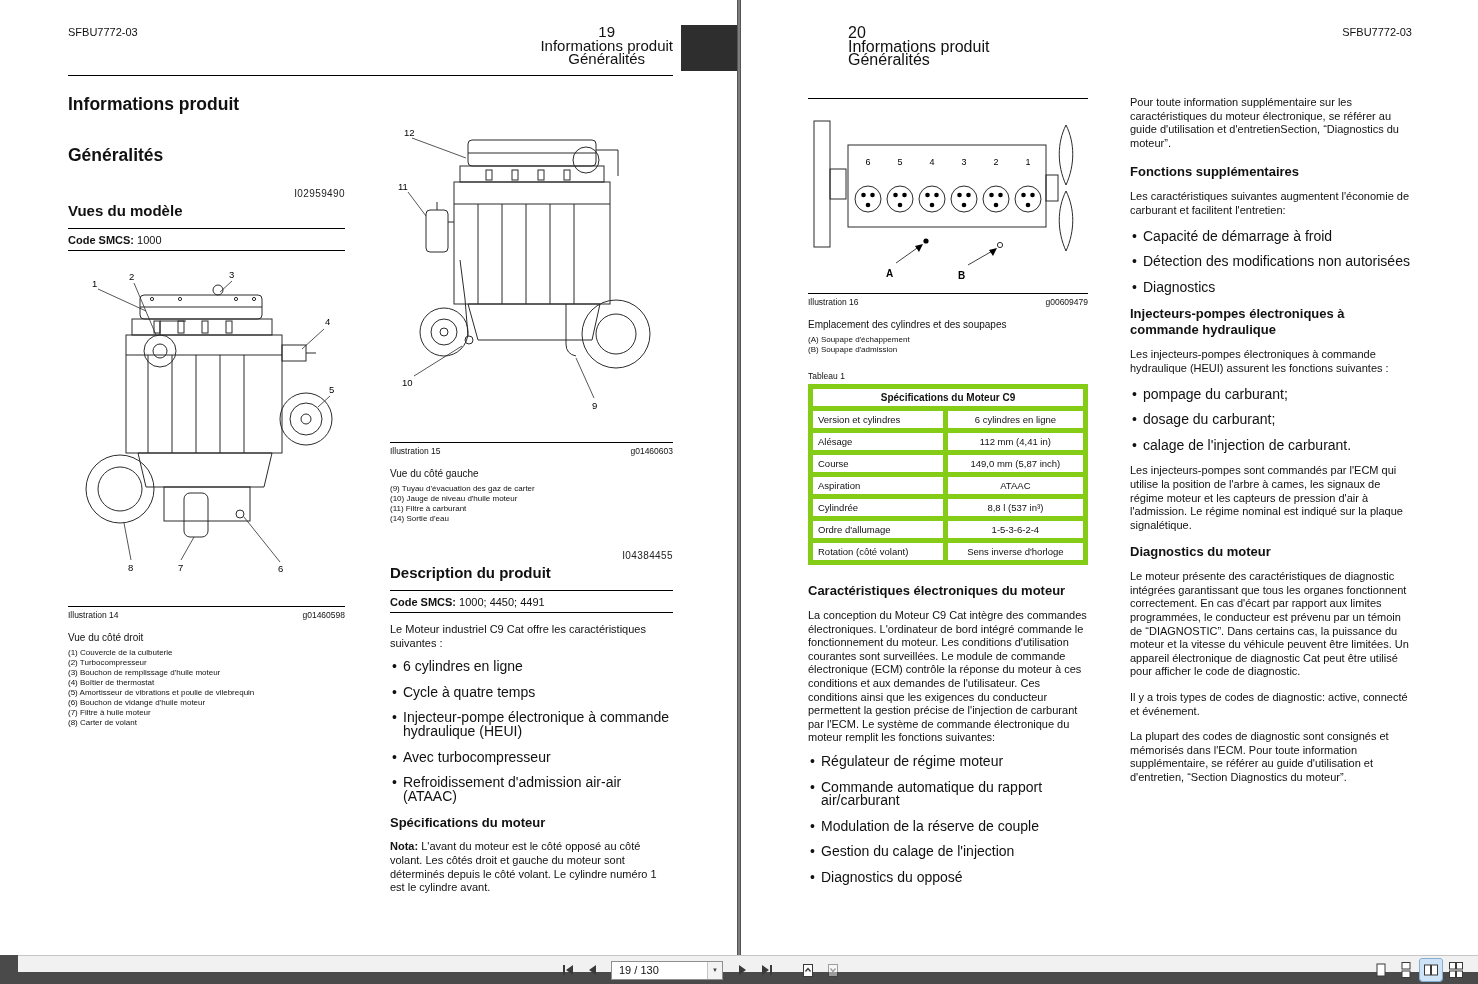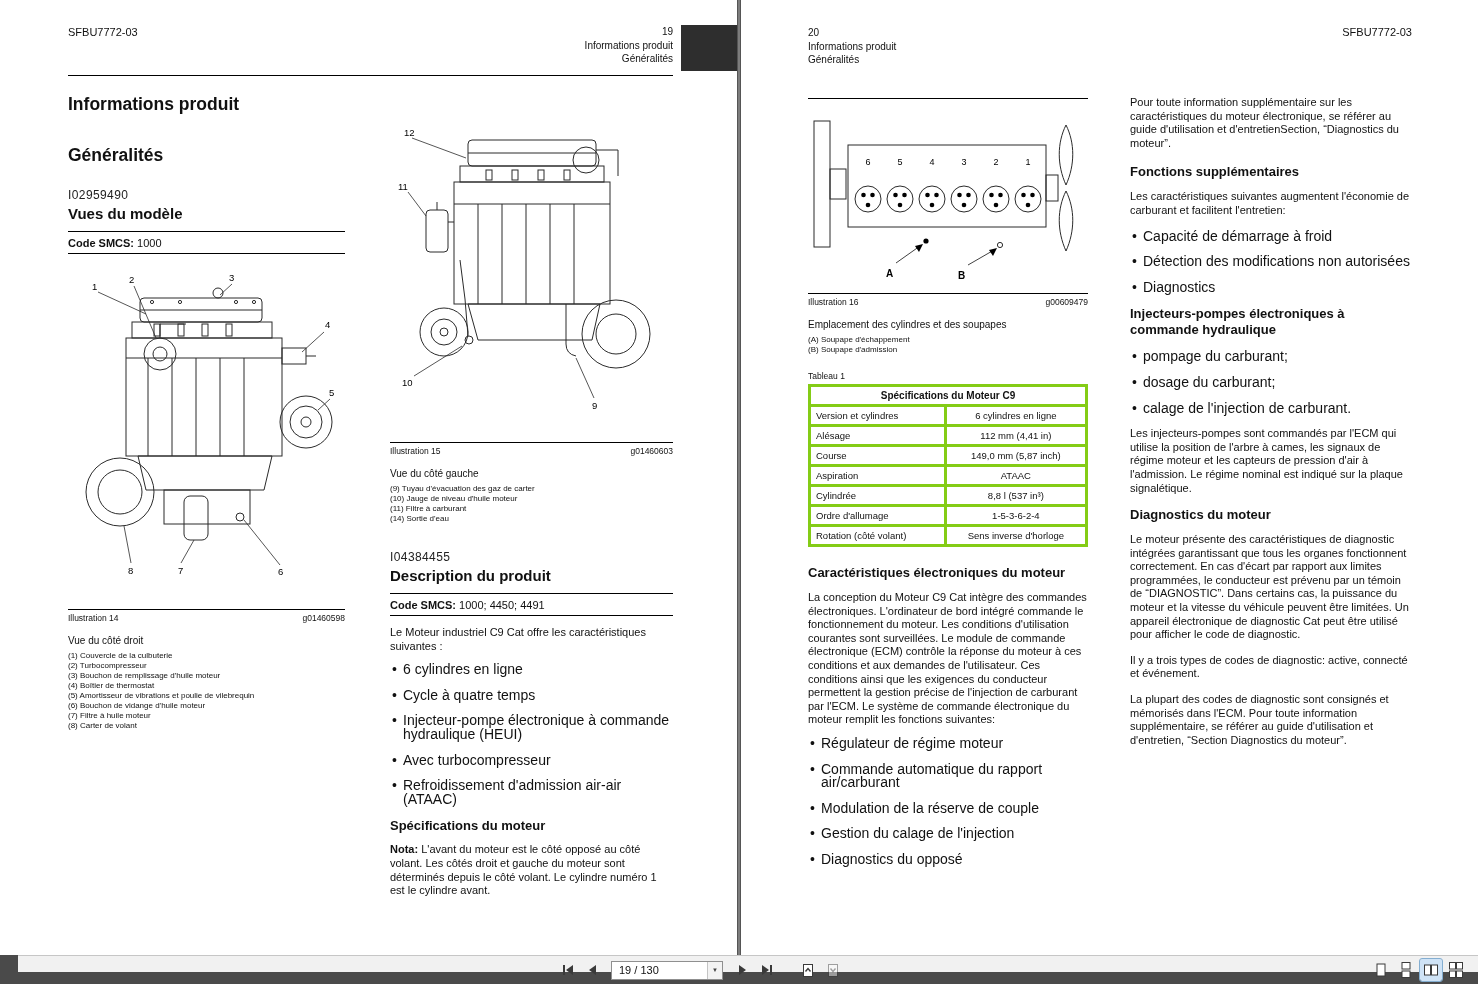--- a/index.html
+++ b/index.html
@@ -8,52 +8,52 @@
   .app { position:relative; width:1478px; height:984px; background:#4a4a4a; }
 
   .page { position:absolute; top:0; height:955px; background:#fff; }
   #page19 { left:0; width:737px; }
   #page20 { left:741px; width:737px; }
   .page-divider { position:absolute; left:737px; top:0; width:4px; height:955px;
                   background:#7d7d7d; border-left:1px solid #555; border-right:1px solid #555; }
 
   
   .hdr-doccode { position:absolute; font-size:11px; }
-  .hdr-right { position:absolute; text-align:right; font-size:10px; line-height:13.5px; }
-  .hdr-left-block { position:absolute; font-size:10px; line-height:13.5px; }
+  .hdr-right { position:absolute; text-align:center; font-size:15px; line-height:13.5px; }
+  .hdr-left-block { position:absolute; font-size:16px; line-height:13.5px;margin-left:40px; }
   .tab-block { position:absolute; right:0; top:25px; width:56px; height:46px; background:#2e2e2e; }
   .hdr-rule { position:absolute; height:1px; background:#000; }
 
   .col { position:absolute; }
 
   .h1 { font-size:17.5px; font-weight:bold; }
   .h2 { font-size:15px; font-weight:bold; }
   .h3 { font-size:13px; font-weight:bold; line-height:16px; }
 
-  .media-num { font-size:12px; letter-spacing:.4px; color:#222; }
+  .media-num { font-size:10px; text-align:right; letter-spacing:.4px; color:#222; }
   .smcs { border-top:1px solid #000; border-bottom:1px solid #000; padding:5px 0 4px;
           font-size:11px; margin:9px 0 0; }
   .bold { font-weight:bold; }
 
   .figure { display:block; }
   .figure svg { display:block; }
   .fig-topline { border-top:1px solid #000; }
 
   .ill-caption-bar { border-top:1px solid #000; margin-top:2px; padding-top:3px;
                      display:flex; justify-content:space-between; font-size:8.5px; }
   .ill-sub { font-size:10px; margin-top:12px; }
   .legend { font-size:8px; line-height:10px; margin-top:5px; }
 
   .body-text { font-size:11px; line-height:13.6px; }
   .bullets { margin-top:10px; }
   .bullet { position:relative; padding-left:13px; font-size:14px; line-height:13.6px; margin-bottom:12px; }
   .bullet::before { content:"•"; position:absolute; left:2px; }
 
   table.spec { border-collapse:collapse; width:100%; font-size:9.5px; margin-top:3px; }
-  .spec th, .spec td { border:3px solid #84cc16; padding:3px 5px; }
+  .spec th, .spec td { border:5px solid #84cc16; padding:3px 5px; }
   .spec th { text-align:center; font-weight:bold; font-size:10px; }
   .spec td.v { text-align:center; }
   .spec td.k { width:49%; }
   .tbl-label { font-size:8.5px; }
 
   
   .toolbar { position:absolute; top:955px; left:18px; width:1478px; height:17px;
              background:#f1f1f1; border-top:1px solid #c6c6c6; }
   .tb-center { position:absolute; left:538px; top:3px; display:flex; align-items:center; gap:2px; }
   .tb-btn { width:23px; height:22px; display:flex; align-items:center; justify-content:center;
@@ -381,20 +381,21 @@
     <div class="col" style="left:389px; top:96px; width:283px;">
       <p class="body-text">Pour toute information supplémentaire sur les caractéristiques du moteur électronique, se référer au guide d'utilisation et d'entretienSection, “Diagnostics du moteur”.</p>
       <div class="h3" style="margin-top:14px;">Fonctions supplémentaires</div>
       <p class="body-text" style="margin-top:10px;">Les caractéristiques suivantes augmentent l'économie de carburant et facilitent l'entretien:</p>
       <div class="bullets" style="margin-top:12px;">
         <div class="bullet">Capacité de démarrage à froid</div>
         <div class="bullet">Détection des modifications non autorisées</div>
         <div class="bullet">Diagnostics</div>
       </div>
       <div class="h3" style="margin-top:6px;">Injecteurs-pompes électroniques à commande hydraulique</div>
+      <p class="body-text" style="margin-top:10px;">Les injecteurs-pompes électroniques à commande hydraulique (HEUI) assurent les fonctions suivantes :</p>
       <div class="bullets" style="margin-top:12px;">
         <div class="bullet">pompage du carburant;</div>
         <div class="bullet">dosage du carburant;</div>
         <div class="bullet">calage de l'injection de carburant.</div>
       </div>
       <p class="body-text">Les injecteurs-pompes sont commandés par l'ECM qui utilise la position de l'arbre à cames, les signaux de régime moteur et les capteurs de pression d'air à l'admission. Le régime nominal est indiqué sur la plaque signalétique.</p>
       <div class="h3" style="margin-top:12px;">Diagnostics du moteur</div>
       <p class="body-text" style="margin-top:10px;">Le moteur présente des caractéristiques de diagnostic intégrées garantissant que tous les organes fonctionnent correctement. En cas d'écart par rapport aux limites programmées, le conducteur est prévenu par un témoin de “DIAGNOSTIC”. Dans certains cas, la puissance du moteur et la vitesse du véhicule peuvent être limitées. Un appareil électronique de diagnostic Cat peut être utilisé pour afficher le code de diagnostic.</p>
       <p class="body-text" style="margin-top:12px;">Il y a trois types de codes de diagnostic: active, connecté et événement.</p>
       <p class="body-text" style="margin-top:12px;">La plupart des codes de diagnostic sont consignés et mémorisés dans l'ECM. Pour toute information supplémentaire, se référer au guide d'utilisation et d'entretien, “Section Diagnostics du moteur”.</p>

